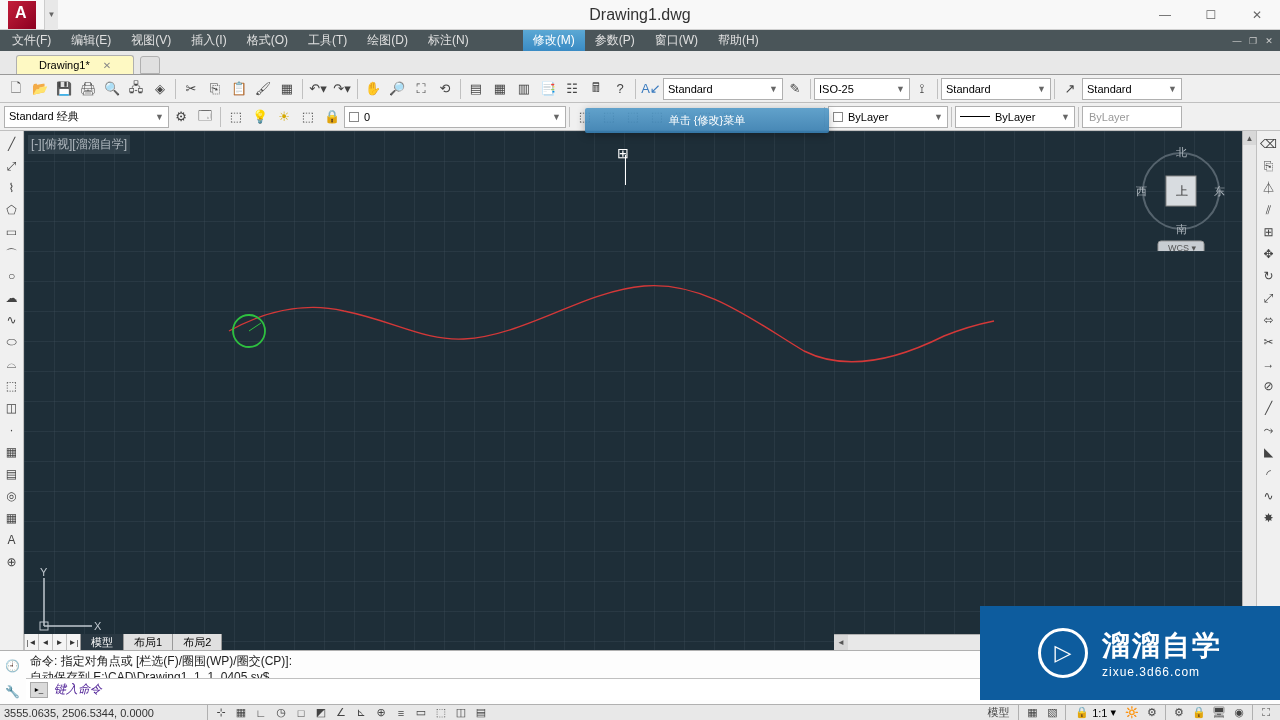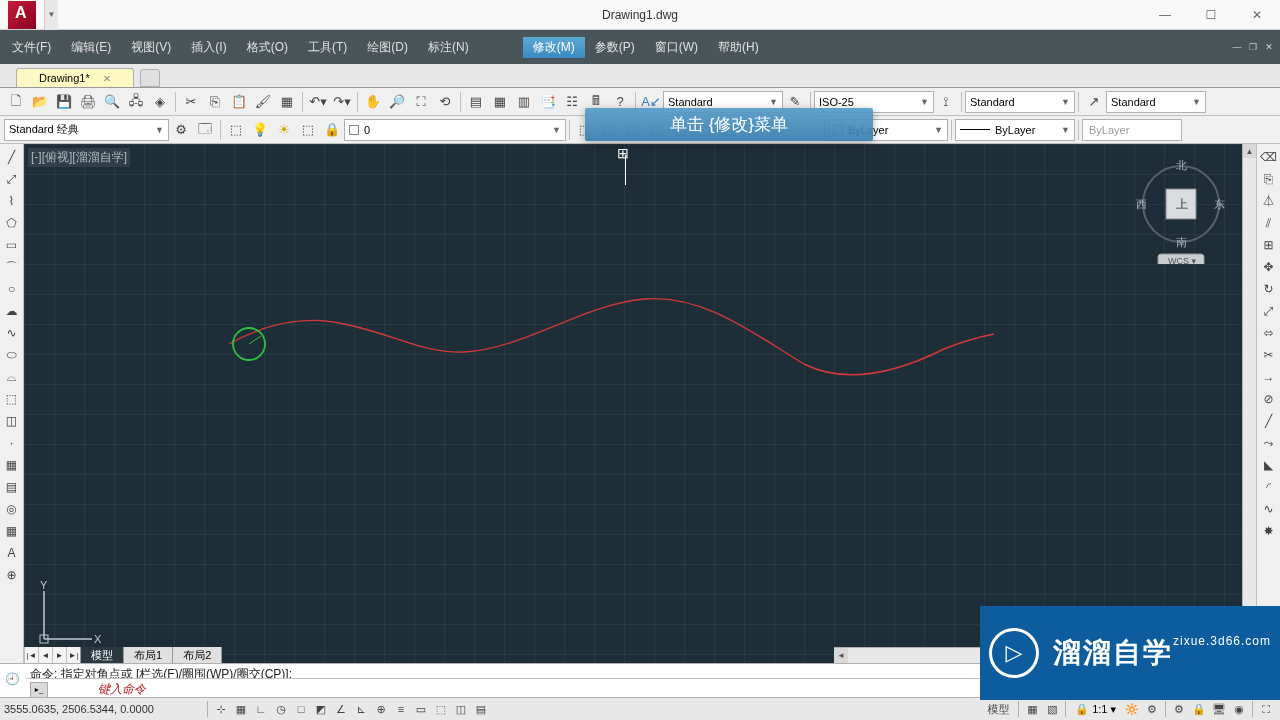--- a/index.html
+++ b/index.html
@@ -3,47 +3,47 @@
 <meta charset="utf-8">
 <style>
 * { margin: 0; padding: 0; box-sizing: border-box; font-family: "Microsoft YaHei", Arial, sans-serif; }
 body { width: 1280px; height: 720px; background: #f0f0f0; overflow: hidden; position: relative; font-size: 12px; }
 
 
 .titlebar { height: 30px; background: #f8f8f8; display: flex; align-items: center; border-bottom: 1px solid #d0d0d0; position: relative; }
 .app-icon { width: 28px; height: 28px; background: linear-gradient(135deg, #c41e3a 0%, #8b0020 100%); margin: 0 8px; position: relative; }
 .app-icon::after { content: "A"; color: white; font-weight: bold; font-size: 16px; position: absolute; top: 3px; left: 7px; }
 .app-drop { width: 14px; height: 30px; background: #e8e8e8; border-left: 1px solid #ccc; display: flex; align-items: center; justify-content: center; font-size: 8px; color: #666; }
-.title-text { position: absolute; left: 50%; transform: translateX(-50%); font-size: 12px; color: #333; }
+.title-text { position: absolute; left: 50%; transform: translateX(-50%); font-size: 16px; color: #333; }
 .win-controls { position: absolute; right: 0; display: flex; height: 100%; }
 .win-btn { width: 46px; height: 100%; display: flex; align-items: center; justify-content: center; color: #666; font-size: 12px; }
 
 
-.menubar { height: 34px; background: #4a5559; display: flex; align-items: center; padding: 0 2px; color: #e0e0e0; position: relative; }
+.menubar { height: 21px; background: #4a5559; display: flex; align-items: center; padding: 0 2px; color: #e0e0e0; position: relative; }
 .menu-item { padding: 2px 10px; font-size: 12px; cursor: pointer; }
 .menu-item.highlighted { background: linear-gradient(180deg, #5ba8d4 0%, #3a8bc4 100%); color: #fff; position: relative; margin-left: 44px; }
 .menu-docbtn { position: absolute; right: 4px; display: flex; gap: 2px; }
 .menu-docbtn span { width: 14px; height: 14px; display: flex; align-items: center; justify-content: center; font-size: 9px; color: #ccc; }
 
 
 .doctabs { height: 24px; background: #e8e8e8; display: flex; align-items: flex-end; padding: 0 16px; border-bottom: 1px solid #999; }
 .doctab { padding: 3px 22px; background: #fef9c3; border: 1px solid #b0b0b0; border-bottom: none; border-radius: 3px 3px 0 0; font-size: 11px; margin-right: 2px; position: relative; }
 .doctab-close { margin-left: 10px; color: #888; font-size: 10px; }
 .doctab-new { width: 20px; height: 18px; background: #e0e0e0; border: 1px solid #b0b0b0; border-radius: 3px 3px 0 0; margin-left: 4px; }
 
 
 .toolbar { height: 28px; background: #f0f0f0; border-bottom: 1px solid #c0c0c0; display: flex; align-items: center; padding: 0 4px; gap: 0; }
 .tb-btn { width: 24px; height: 24px; display: flex; align-items: center; justify-content: center; font-size: 13px; color: #444; border: 1px solid transparent; }
 .tb-sep { width: 1px; height: 20px; background: #c0c0c0; margin: 0 3px; }
 .tb-select { height: 22px; border: 1px solid #b0b0b0; background: #fff; font-size: 11px; padding: 0 4px; display: flex; align-items: center; }
 .tb-select .arrow { margin-left: auto; font-size: 9px; color: #666; }
 .tb-input { height: 22px; border: 1px solid #b0b0b0; background: #fff; font-size: 11px; padding: 0 6px; color: #999; display: flex; align-items: center; }
 
 
-.tooltip { position: absolute; left: 585px; top: 108px; z-index: 100; background: linear-gradient(180deg, rgba(85,155,200,0.92) 0%, rgba(55,125,175,0.92) 100%); color: #fff; padding: 5px 12px; font-size: 17px; border-radius: 2px; box-shadow: 0 2px 8px rgba(0,0,0,0.3); width: 288px; text-align: center; }
+.tooltip { position: absolute; left: 585px; top: 108px; z-index: 100; background: linear-gradient(180deg, rgba(85,155,200,0.92) 0%, rgba(55,125,175,0.92) 100%); color: #fff; padding: 5px 12px; font-size: 11px; border-radius: 2px; box-shadow: 0 2px 8px rgba(0,0,0,0.3); width: 244px; text-align: center; }
 .cursor-icon { position: absolute; left: 617px; top: 145px; z-index: 101; color: #fff; font-size: 14px; }
 .cursor-line { position: absolute; left: 625px; top: 155px; width: 1px; height: 30px; background: #fff; z-index: 101; }
 
 
 .workspace { display: flex; height: 519px; }
 .side-toolbar { width: 24px; background: #f0f0f0; border-right: 1px solid #c0c0c0; display: flex; flex-direction: column; padding: 2px 0; }
 .side-toolbar.right { border-right: none; border-left: 1px solid #c0c0c0; }
 .side-btn { width: 22px; height: 22px; display: flex; align-items: center; justify-content: center; font-size: 12px; color: #444; margin: 0 auto; }
 
 
@@ -64,33 +64,33 @@
 .layout-tab { padding: 0 10px; border-right: 1px solid #999; background: #e0e0e0; height: 16px; line-height: 16px; }
 .layout-tab.active { background: #2a3842; color: #fff; }
 
 
 .cmd-area { height: 77px; background: #fdfdfd; border-top: 1px solid #b0b0b0; display: flex; }
 .cmd-icons { width: 26px; display: flex; flex-direction: column; align-items: center; padding-top: 4px; gap: 4px; }
 .cmd-history { flex: 1; font-family: "SimSun", monospace; font-size: 12px; padding: 2px 4px; line-height: 16px; color: #222; overflow: hidden; }
 .cmd-line { white-space: nowrap; }
 .cmd-input-row { height: 22px; border-top: 1px solid #c0c0c0; display: flex; align-items: center; padding: 0 4px; position: absolute; bottom: 20px; left: 26px; right: 14px; background: #fff; }
 .cmd-prompt-icon { width: 18px; height: 16px; background: #dadada; border: 1px solid #aaa; margin-right: 6px; display: flex; align-items: center; justify-content: center; font-size: 8px; }
-.cmd-prompt { color: #b91c1c; font-style: italic; font-size: 12px; margin-left: 44px; }
-
-
-.statusbar { position: absolute; bottom: 0; left: 0; right: 0; height: 23px; background: #e8e8e8; border-top: 1px solid #b0b0b0; display: flex; align-items: center; font-size: 11px; padding: 0 4px; }
+.cmd-prompt { color: #4c1d95; font-style: italic; font-size: 12px; }
+
+
+.statusbar { position: absolute; bottom: 0; left: 0; right: 0; height: 16px; background: #e8e8e8; border-top: 1px solid #b0b0b0; display: flex; align-items: center; font-size: 11px; padding: 0 4px; }
 .status-coords { width: 200px; color: #333; }
 .status-sep { width: 1px; height: 16px; background: #b0b0b0; margin: 0 3px; }
 .status-btn { width: 20px; height: 18px; display: flex; align-items: center; justify-content: center; font-size: 11px; color: #444; }
 .status-scale { padding: 0 6px; display: flex; align-items: center; gap: 3px; }
 
 
 .watermark { position: absolute; right: 0; bottom: 20px; width: 300px; height: 94px; background: #0d5c9e; color: #fff; display: flex; align-items: center; justify-content: center; gap: 14px; z-index: 50; }
 .wm-icon { width: 50px; height: 50px; border: 3px solid #fff; border-radius: 50%; display: flex; align-items: center; justify-content: center; font-size: 22px; }
-.wm-text { display: flex; flex-direction: row; }
+.wm-text { display: flex; flex-direction: column; }
 .wm-cn { font-size: 28px; font-weight: bold; letter-spacing: 2px; }
 .wm-en { font-size: 12px; letter-spacing: 1px; }
 </style>
 </head>
 <body>
 
 <div class="titlebar">
   <div class="app-icon"></div>
   <div class="app-drop">▼</div>
   <div class="title-text">Drawing1.dwg</div>
@@ -160,21 +160,21 @@
   <div class="tb-btn">🖩</div>
   <div class="tb-btn">?</div>
   <div class="tb-sep"></div>
   <div class="tb-btn" style="color:#3a7bbf">A↙</div>
   <div class="tb-select" style="width:120px">
       <span>Standard</span>
       <span class="arrow">▼</span>
     </div>
   <div class="tb-btn">✎</div>
   <div class="tb-sep"></div>
-  <div class="tb-select" style="width:120px">
+  <div class="tb-select" style="width:96px">
       <span>ISO-25</span>
       <span class="arrow">▼</span>
     </div>
   <div class="tb-btn">⟟</div>
   <div class="tb-sep"></div>
   <div class="tb-select" style="width:110px">
       <span>Standard</span>
       <span class="arrow">▼</span>
     </div>
   <div class="tb-sep"></div>

